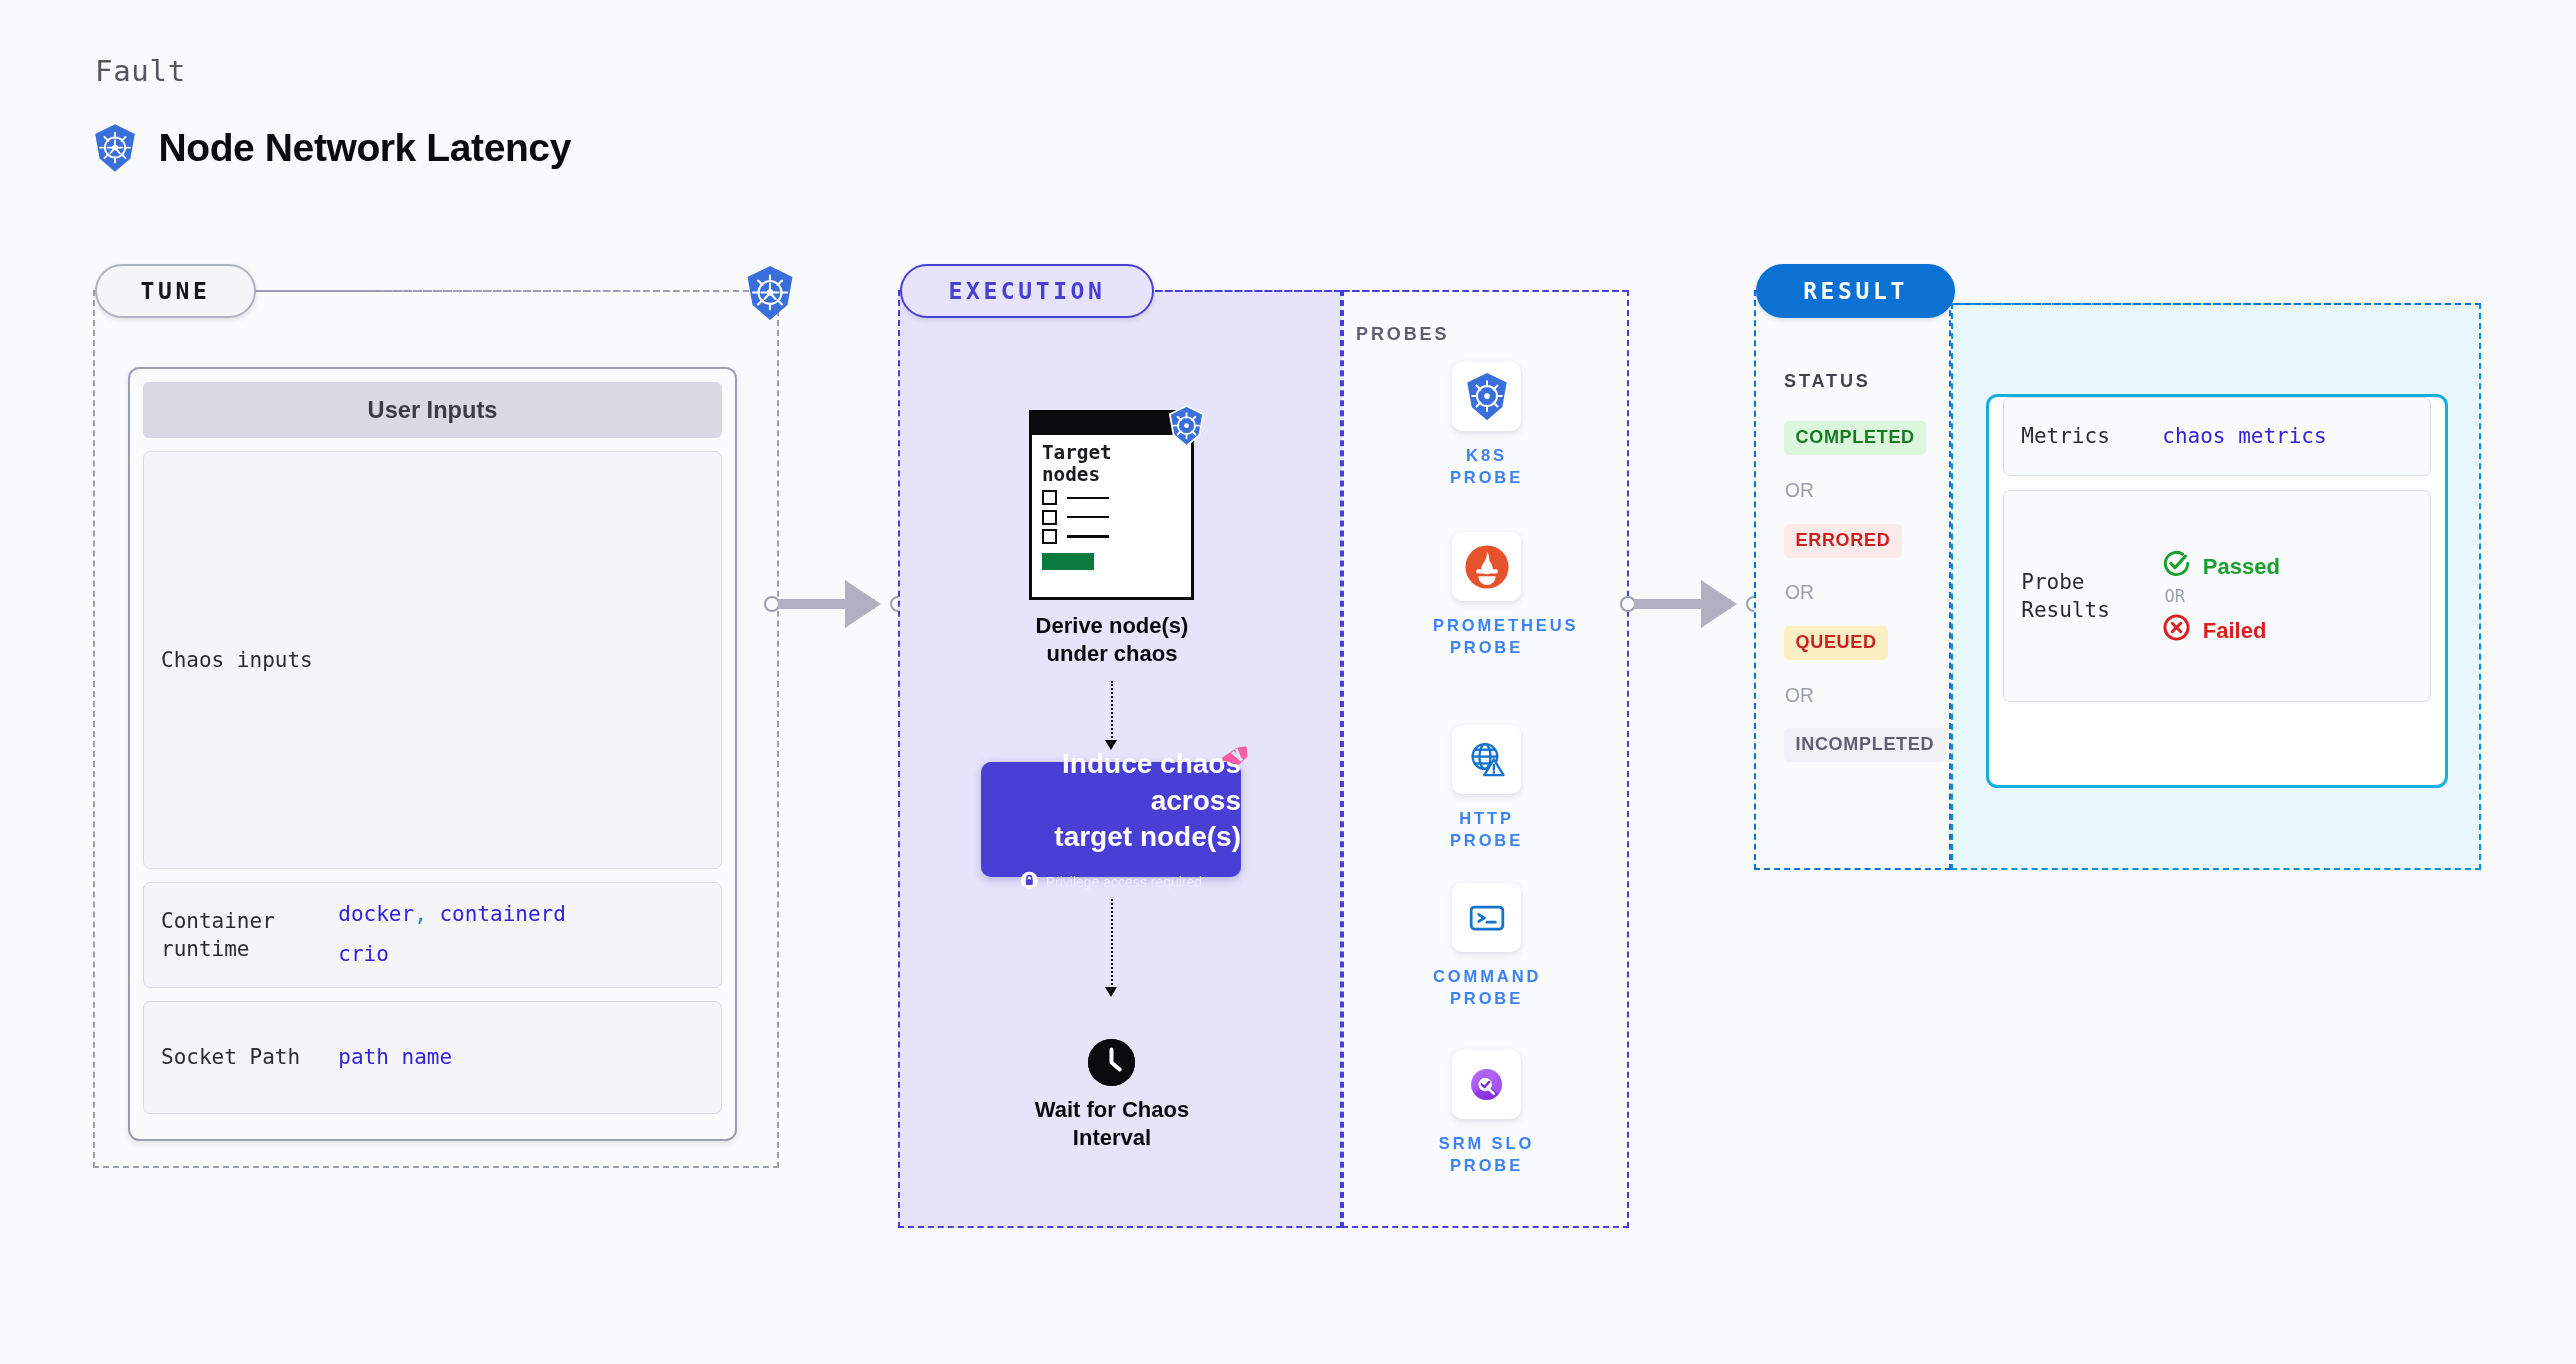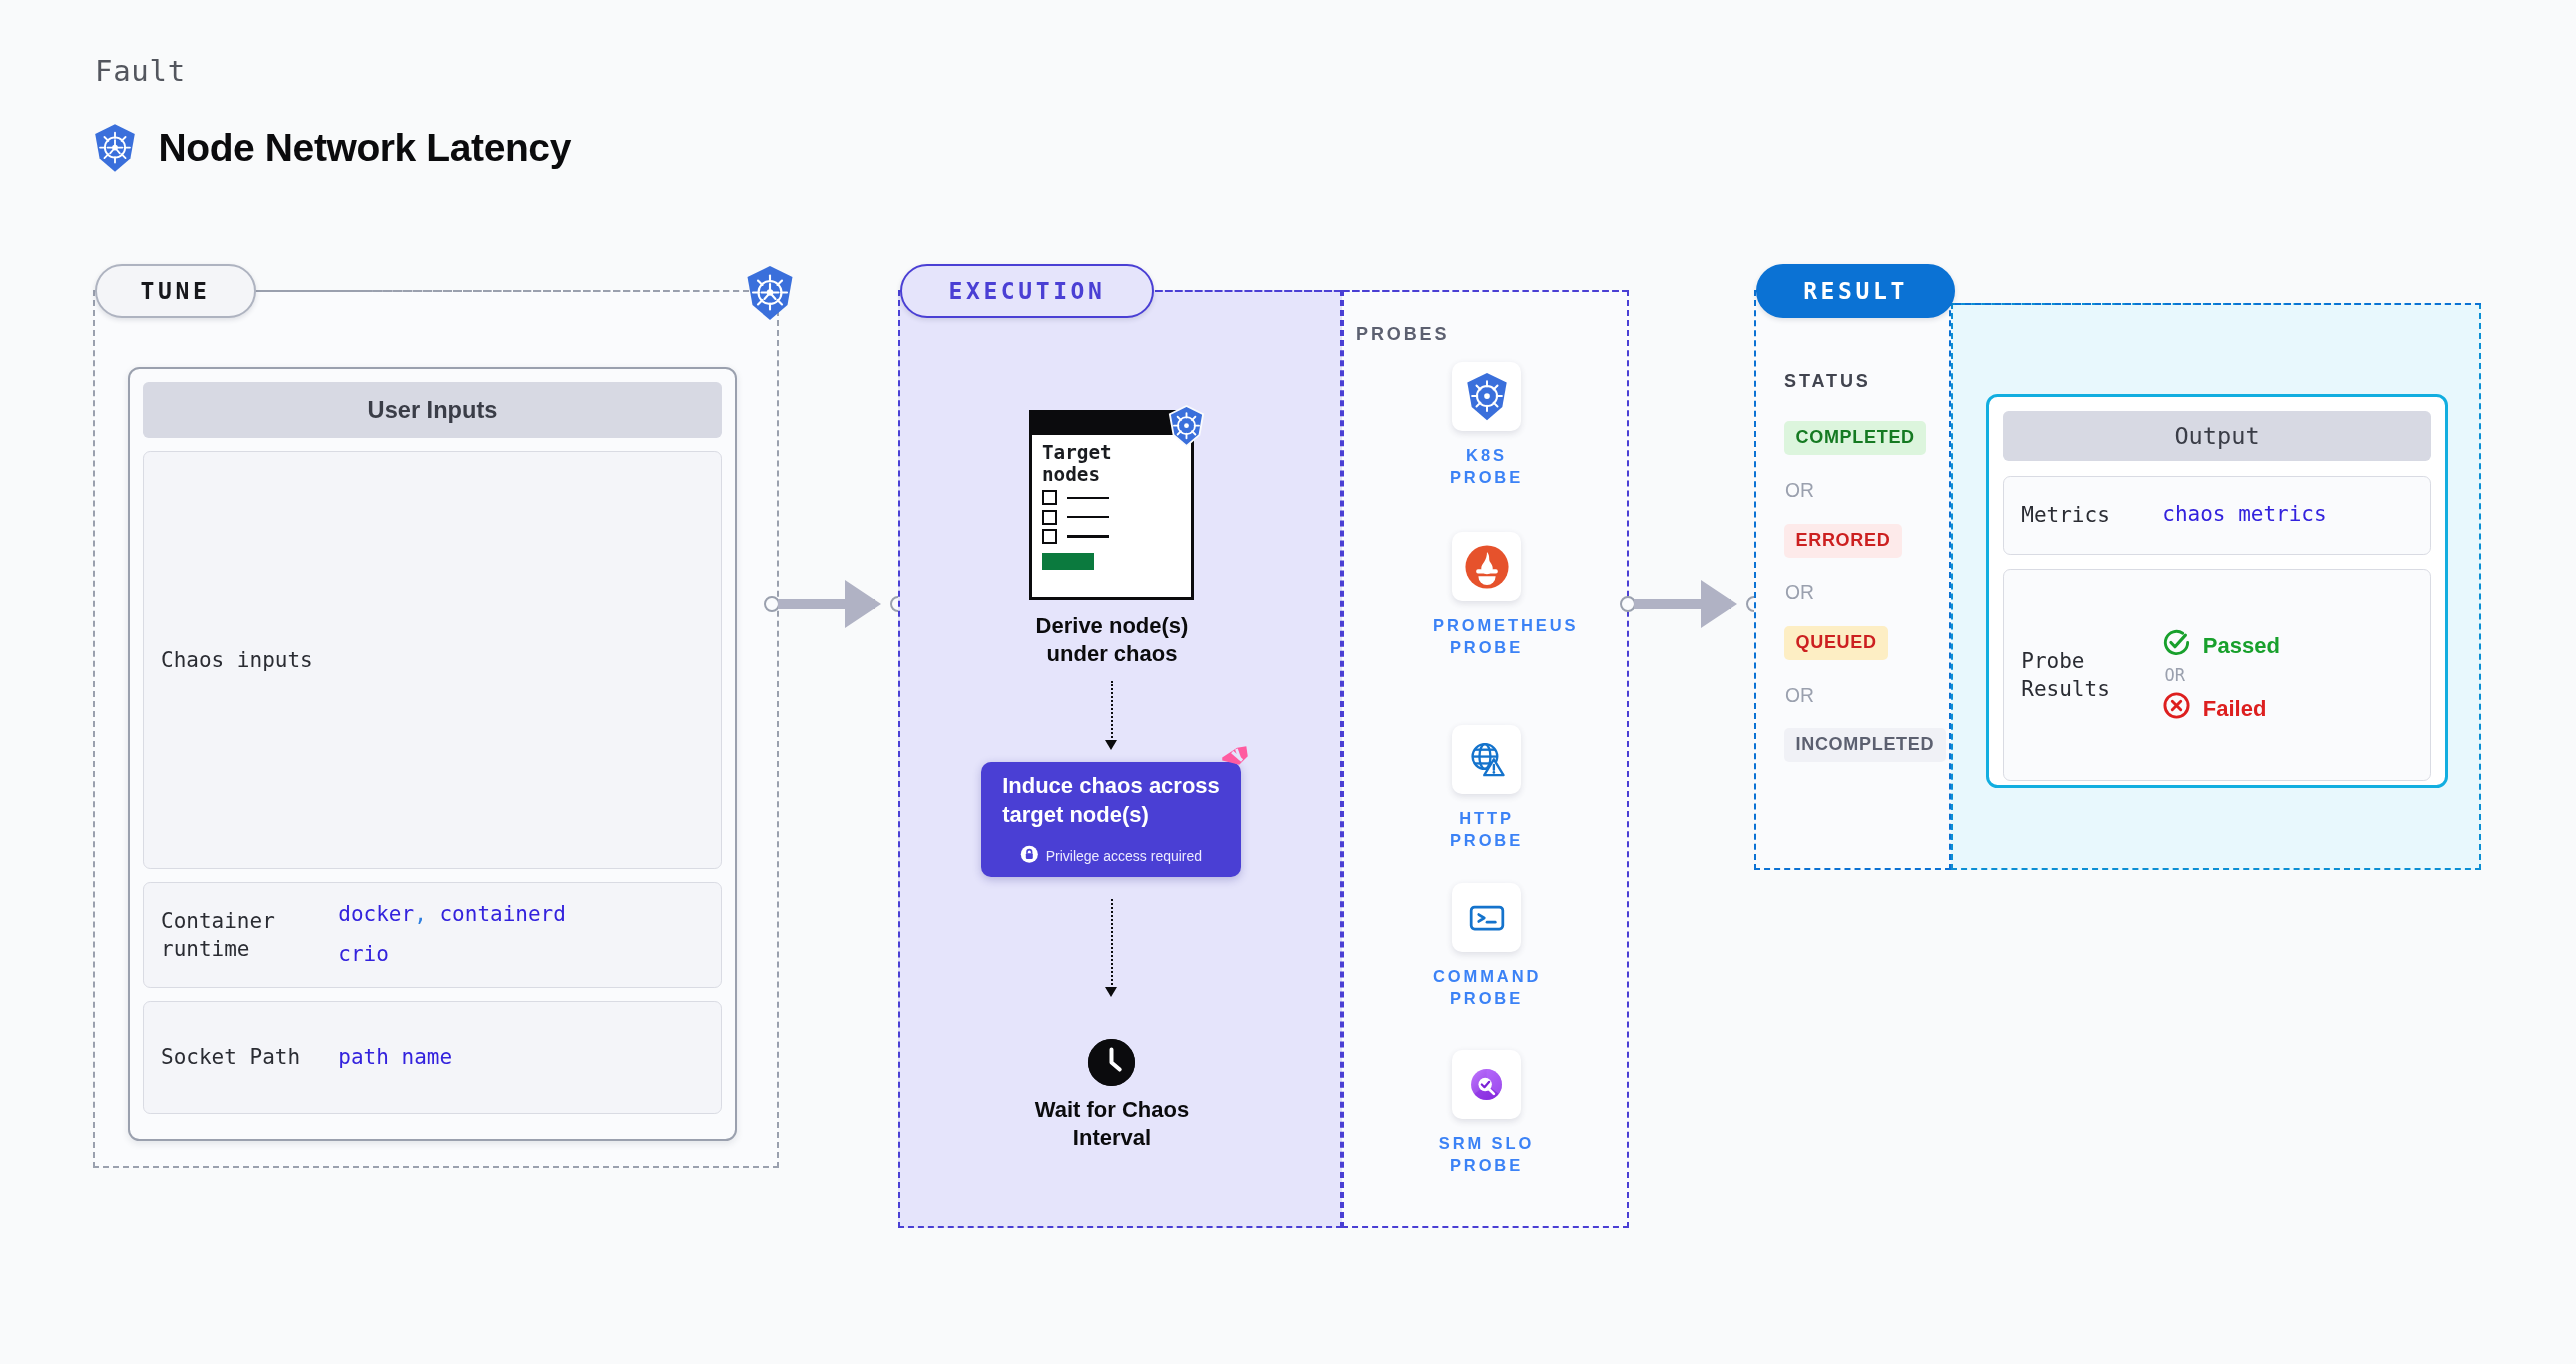--- a/index.html
+++ b/index.html
@@ -107,21 +107,21 @@
     font-size: 22px; font-weight: 700; color: #0b0b0d; line-height: 1.25;
   }
   .chaos-box {
     position: absolute;
     background: #4a3fd4;
     border-radius: 10px;
     display: flex; flex-direction: column; align-items: center; justify-content: center;
     box-shadow: 0 2.9px 8.6px rgba(40,35,140,.25);
   }
   .chaos-box .cb-title {
-    color: #fff; font-weight: 700; font-size: 22px; line-height: 1.3; text-align: left;
+    color: #fff; font-weight: 700; font-size: 28px; line-height: 1.3; text-align: right;
   }
   .chaos-priv {
     display: flex; align-items: center; gap: 7.2px;
     margin-top: 15.8px; color: #eceaff; font-size: 14px;
   }
   .vdash {
     position: absolute; width: 0; border-left: 2.1px dotted #0b0b0d;
   }
   .arrowhead {
     position: absolute; width: 0; height: 0;
@@ -510,21 +510,20 @@
 
   <div class="badge b-completed" style="left:1784px; top:421px;">COMPLETED</div>
   <div class="or-text" style="left:1785px; top:480px;">OR</div>
   <div class="badge b-errored" style="left:1784px; top:524px;">ERRORED</div>
   <div class="or-text" style="left:1785px; top:582px;">OR</div>
   <div class="badge b-queued" style="left:1784px; top:626px;">QUEUED</div>
   <div class="or-text" style="left:1785px; top:685px;">OR</div>
   <div class="badge b-incompleted" style="left:1784px; top:728px;">INCOMPLETED</div>
 
   <div class="out-card" style="left:1986px; top:394px; width:462px; height:394px;">
-    <div class="out-title" style="margin:14.3px; height:50px;">Output</div>
 
     <div class="sub-box" style="margin:0 14.3px; height:79px; display:flex; align-items:center; background:#fafbfd;">
       <div class="row-label" style="width:158px; padding-left:17px;">Metrics</div>
       <div class="kv-val">chaos metrics</div>
     </div>
 
     <div class="sub-box" style="margin:14.3px; height:212px; display:flex; align-items:center; background:#fafbfd;">
       <div class="row-label" style="width:158px; padding-left:17px;">
         <span>Probe</span><br>
         <span>Results</span>

